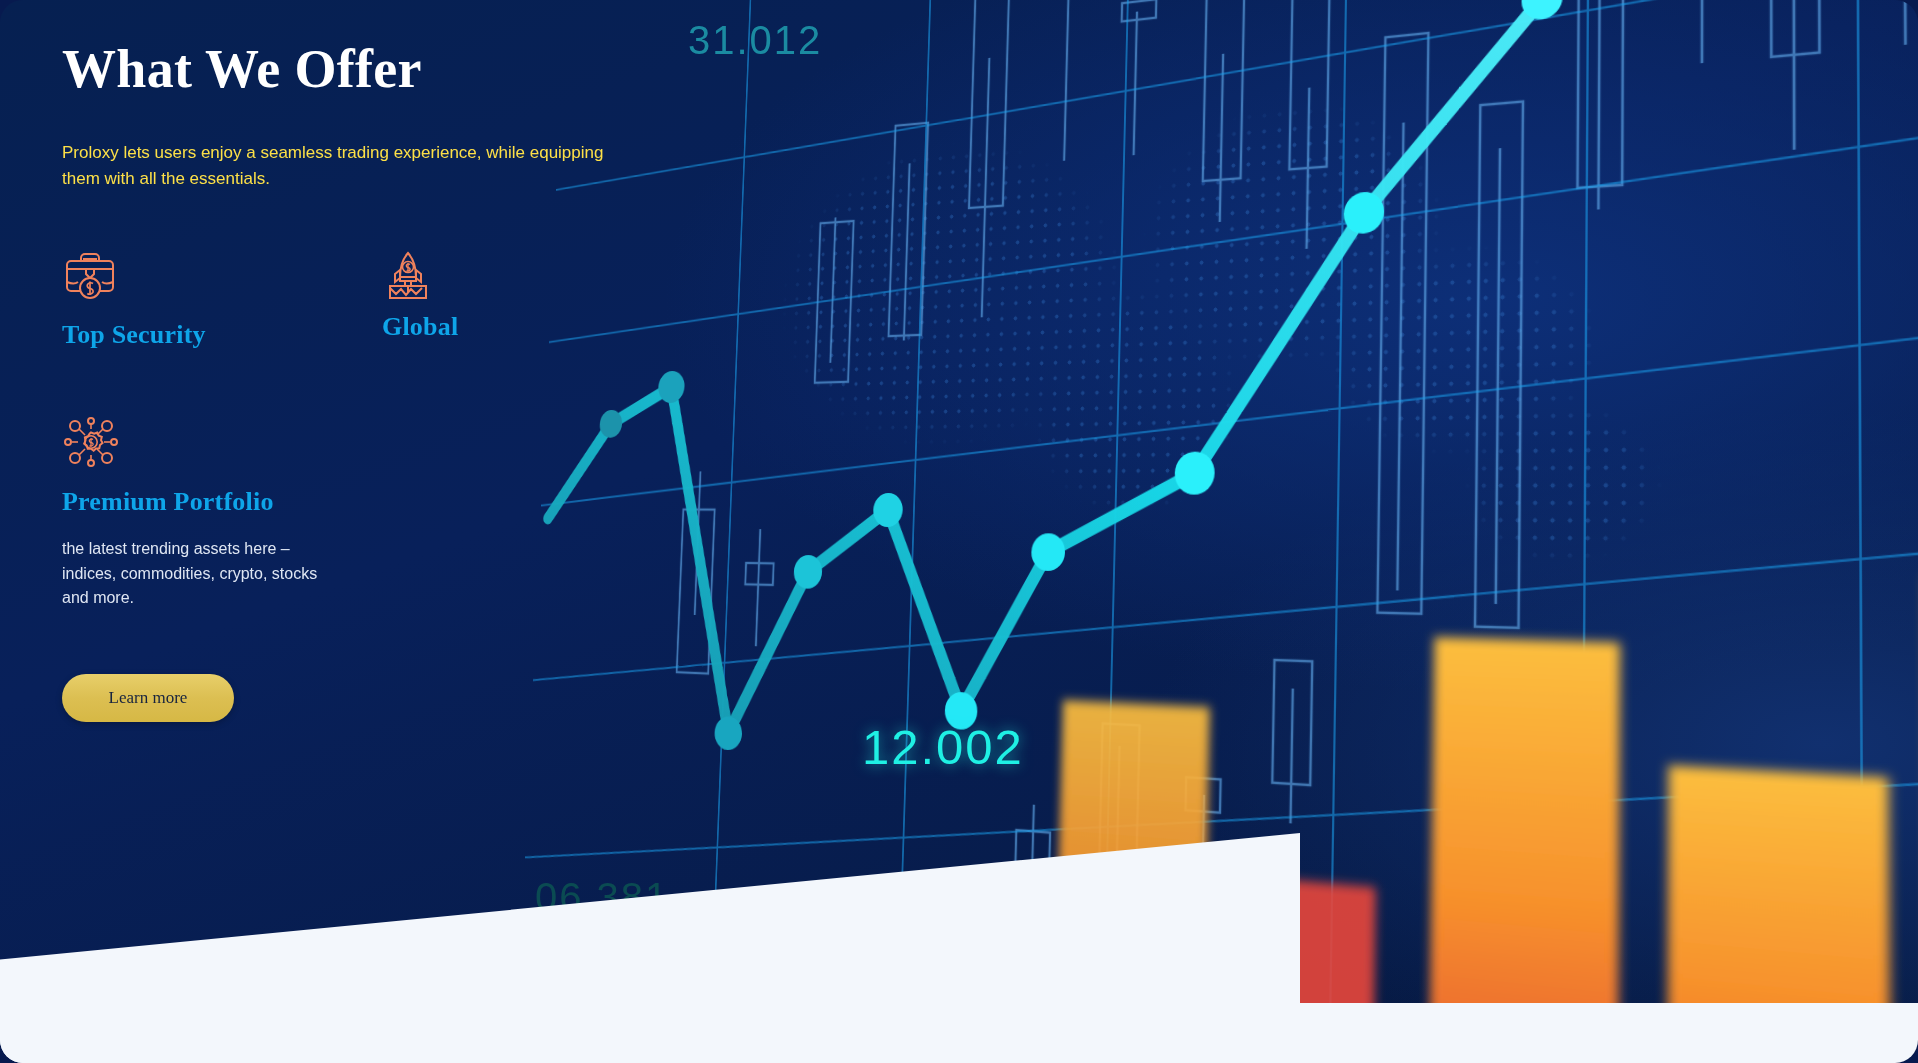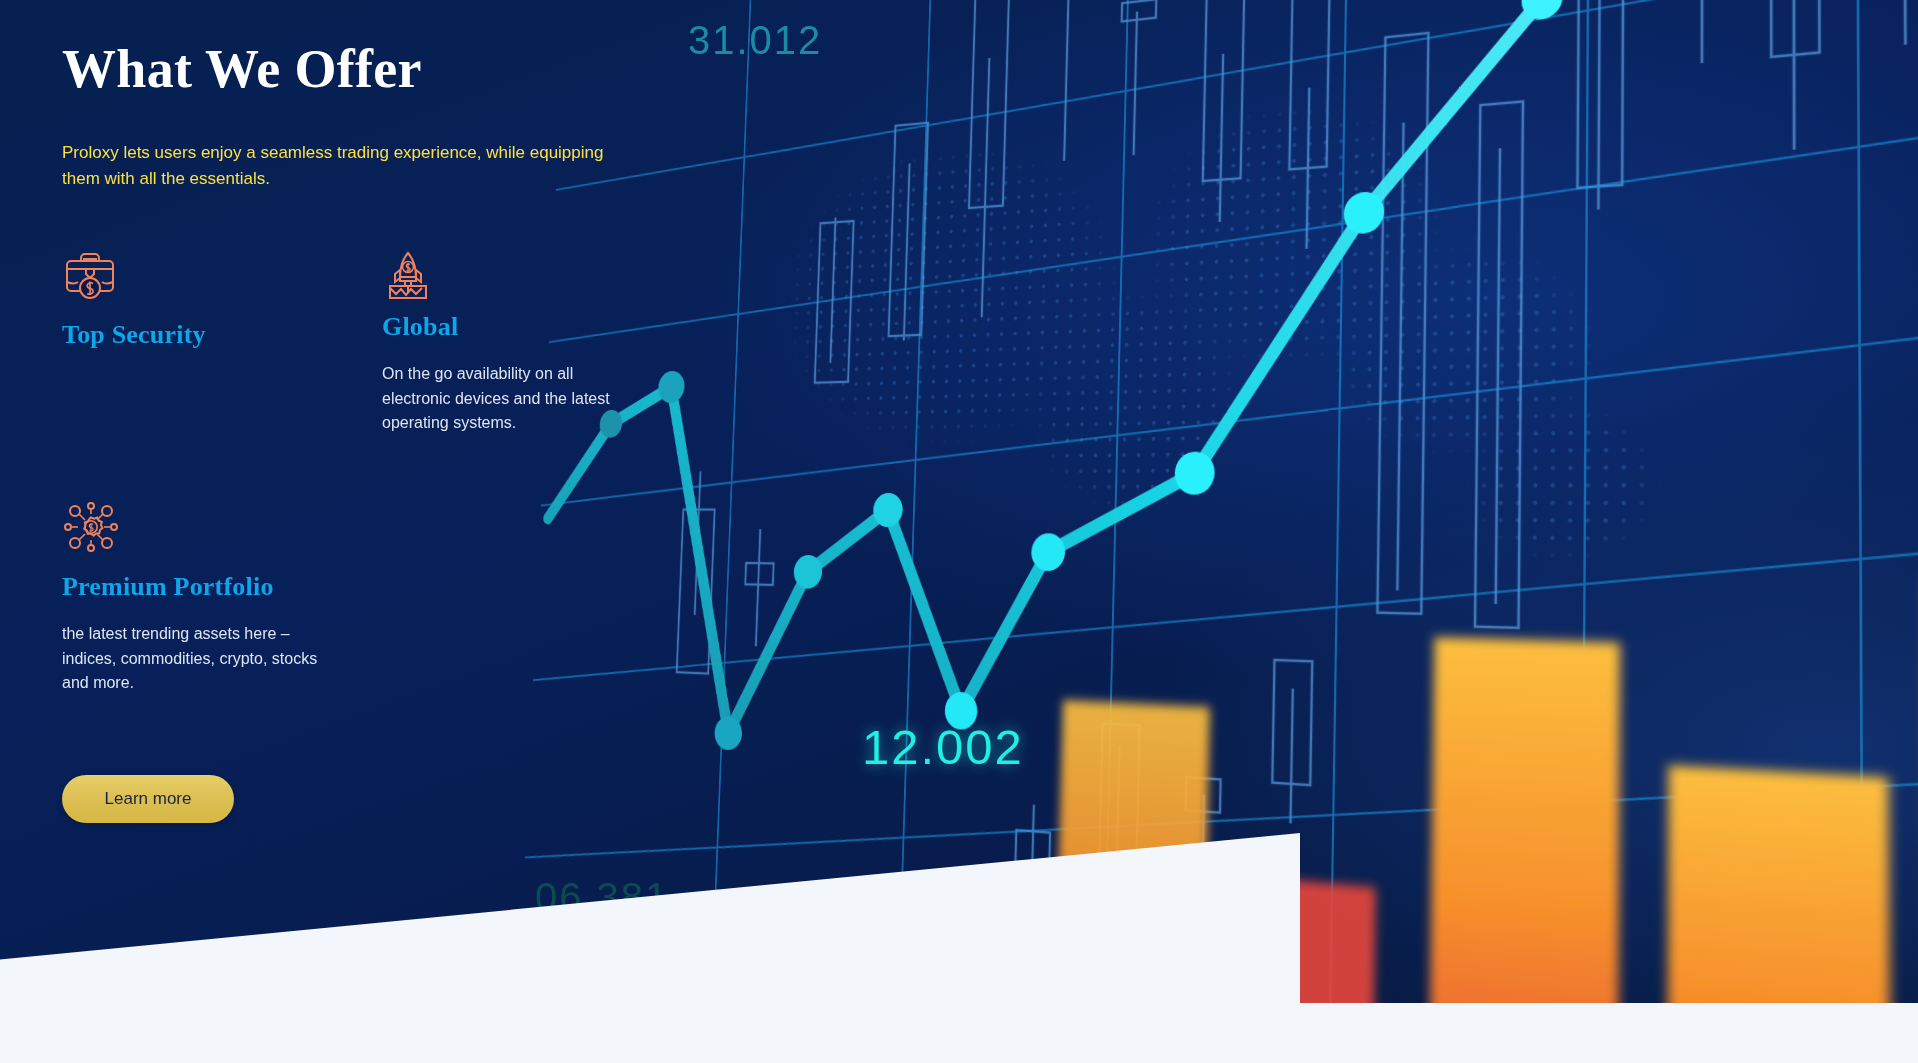--- a/index.html
+++ b/index.html
@@ -4,21 +4,21 @@
 <style>
   * { margin:0; padding:0; box-sizing:border-box; }
   html,body { width:1918px; height:1063px; overflow:hidden; }
   body {
     background:#071a4f;
     font-family:"Liberation Sans", sans-serif;
     position:relative;
   }
 
   
-  .bg { position:absolute; inset:0; overflow:hidden; }
+  .bg { position:absolute; inset:0; overflow:hidden;border-radius:23px; }
 
   .bg-base {
     position:absolute; inset:0;
     background:
       radial-gradient(ellipse 70% 60% at 78% 28%, #0d2f78 0%, rgba(9,32,88,0) 62%),
       radial-gradient(ellipse 50% 45% at 95% 70%, #11306f 0%, rgba(9,32,88,0) 70%),
       linear-gradient(160deg,#062051 0%,#08205a 40%,#06193f 100%);
   }
 
   
@@ -102,24 +102,24 @@
     font-size:26px; font-weight:700; color:#0ea5e9;
     margin-top:18px; letter-spacing:.2px;
   }
   .card-body {
     margin-top:20px; font-size:16px; line-height:1.52; color:#dfe6f3; width:270px;
   }
   .cell.right .card-title { margin-top:10px; }
   .cell.right .card-body { width:255px; }
 
   .btn {
-    margin-top:80px; display:inline-flex; align-items:center; justify-content:center;
+    margin-top:64px; display:inline-flex; align-items:center; justify-content:center;
     width:172px; height:48px; border-radius:24px; border:none; cursor:pointer;
     background:linear-gradient(180deg,#e8cf6a 0%,#dcbf52 50%,#d6b845 100%);
-    font-family:Liberation Sans, sans-serif; font-size:17px; color:#18243f;
+    font-family:Liberation Serif, serif; font-size:17px; color:#18243f;
     box-shadow:0 2px 6px rgba(0,0,0,.25);
     text-align:right;
   }
 </style>
 </head>
 <body>
 
 <div class="bg">
   <div class="bg-base"></div>
 
@@ -284,21 +284,20 @@
           <path d="M23 31 v5 h6 v-5"></path>
           <path d="M26 36 v6"></path>
           <circle cx="26" cy="17" r="5.5" stroke-width="1.6"></circle>
           <path d="M28 14.5 a2.4 2.4 0 0 0 -3.5 .6 a1.6 1.6 0 0 0 1 2.2 l1.6 .5 a1.6 1.6 0 0 1 .8 2.2 a2.4 2.4 0 0 1 -3.4 .6" stroke-width="1.4"></path>
           <path d="M26 13.2 v8" stroke-width="1.4"></path>
           <path d="M8 36 h36 v12 h-36 z"></path>
           <path d="M8 38 l6 6 l5-5 l5 6 l5-6 l5 5 l6-6"></path>
         </svg>
       </div>
       <div class="card-title">Global</div>
-      <div class="card-body">On the go availability on all electronic devices and the latest operating systems.</div>
     </div>
 
     <div class="cell r2">
       <div class="icon-wrap">
         <svg width="58" height="54" viewBox="0 0 58 54" fill="none" stroke="#f0825c" stroke-width="2">
           <g stroke-width="1.6">
             <path d="M17 14 L23 20"></path>
               <path d="M41 14 L35 20"></path>
             <path d="M17 40 L23 34"></path>
               <path d="M41 40 L35 34"></path>

